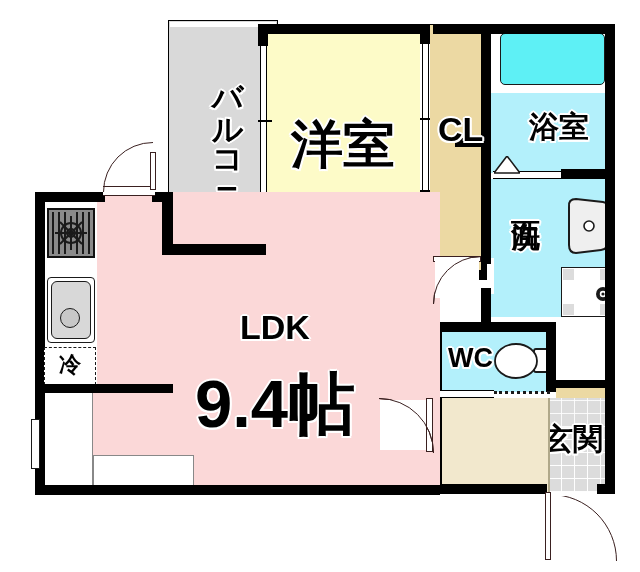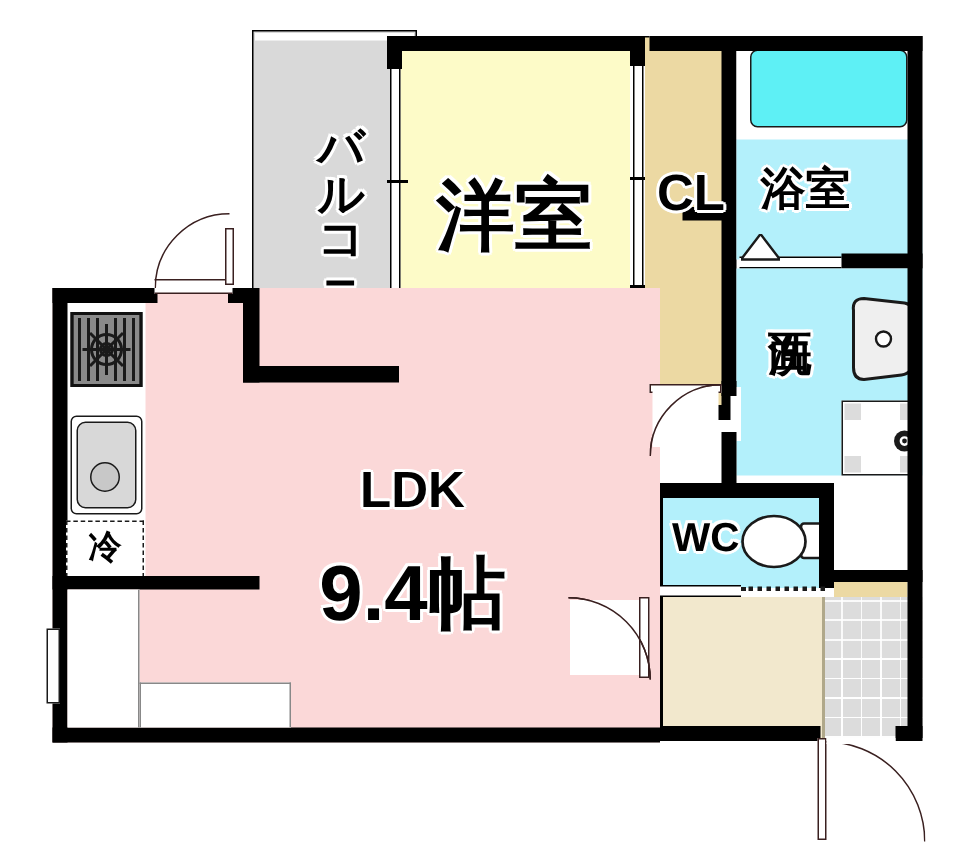--- a/index.html
+++ b/index.html
@@ -99,21 +99,21 @@
 
   <div class="room" style="left:430px; top:25px; width:55px; height:254px; background:#ecd9a3;"></div>
   <div class="wall" style="left:481px; top:24px; width:10px; height:256px;"></div>
   <div class="wall" style="left:455px; top:138px; width:30px; height:9px;"></div>
   <div class="label" style="left:438px; top:112px; width:42px; font-size:34px; text-align:center;">CL</div>
   <div class="wall" style="left:430px; top:270px; width:55px; height:10px;"></div>
 
   <div class="whitebox" style="left:491px; top:25px; width:124px; height:68px; background:#ffffff;"></div>
   <div class="fixture" style="left:500px; top:33px; width:105px; height:52px; background:#5ef0f5; border:1.6px solid #1a1a1a; border-radius:5px;"></div>
   <div class="room" style="left:491px; top:93px; width:124px; height:80px; background:#b3f0fb;"></div>
-  <div class="label" style="left:484px; top:112px; width:106px; font-size:30px;">浴室</div>
+  <div class="label" style="left:506px; top:112px; width:106px; font-size:30px;">浴室</div>
 
   <div class="whitebox" style="left:493px; top:171px; width:68px; height:8px; background:#ffffff; border-top:1px solid #000; border-bottom:1px solid #000;"></div>
   <svg style="position:absolute; left:494px; top:156px; width:26px; height:18px;" viewBox="0 0 26 18">
     <polygon points="13,0 26,17 0,17" fill="#ffffff" stroke="#1a1a1a" stroke-width="1.6"></polygon>
   </svg>
   <div class="wall" style="left:561px; top:169px; width:54px; height:10px;"></div>
 
   <div class="room" style="left:491px; top:179px; width:124px; height:138px; background:#b3f0fb;"></div>
   <div class="label label-vert" style="left:506px; top:198px; width:34px; font-size:29px;">洗面</div>
 
@@ -160,20 +160,21 @@
   <div class="room" style="left:548px; top:398px; width:67px; height:94px; background:#dcdcdc;"></div>
   <div class="room" style="left:548px; top:438px; width:67px; height:54px;
               background:
                 repeating-linear-gradient(0deg, rgba(255,255,255,.85) 0 1px, transparent 1px 13px),
                 repeating-linear-gradient(90deg, rgba(255,255,255,.85) 0 1px, transparent 1px 13px),
                 #dcdcdc;"></div>
   <div class="room" style="left:548px; top:398px; width:67px; height:94px;
               background:
                 repeating-linear-gradient(0deg, rgba(255,255,255,.85) 0 1px, transparent 1px 13px),
                 repeating-linear-gradient(90deg, rgba(255,255,255,.85) 0 1px, transparent 1px 13px);"></div>
+  <div class="label" style="left:528px; top:424px; width:90px; font-size:30px;">玄関</div>
 
   <div class="room" style="left:442px; top:398px; width:108px; height:94px; background:#f2e8cd;"></div>
 
   <div class="wall" style="left:605px; top:320px; width:10px; height:172px;"></div>
 
   <div class="wall" style="left:432px; top:484px; width:115px; height:10px;"></div>
   <div class="wall" style="left:597px; top:484px; width:18px; height:10px;"></div>
 
   <div class="whitebox" style="left:545px; top:492px; width:6px; height:68px; background:#ffffff; border:1.2px solid #3a2020;"></div>
   <div class="arc" style="left:483px; top:494px; width:134px; height:134px; border-radius:50%;
@@ -228,21 +229,21 @@
   <div class="fixture" style="left:44px; top:347px; width:52px; height:38px; background:#ffffff; border:1.5px dashed #1a1a1a;"></div>
   <div class="label nolabelshadow" style="left:44px; top:354px; width:52px; font-size:22px;">冷</div>
 
   <div class="wall" style="left:35px; top:384px; width:138px; height:9px;"></div>
 
   <div class="whitebox" style="left:45px; top:393px; width:48px; height:92px; background:#ffffff; border-right:1.2px solid #888;"></div>
   <div class="whitebox" style="left:93px; top:455px; width:101px; height:30px; background:#ffffff; border:1.2px solid #888; border-bottom:none;"></div>
   <div class="whitebox" style="left:31px; top:419px; width:9px; height:50px; background:#ffffff; border:1.2px solid #1a1a1a;"></div>
 
   <div class="label" style="left:180px; top:310px; width:190px; font-size:34px;">LDK</div>
-  <div class="label" style="left:170px; top:370px; width:210px; font-size:52px;">9.4帖</div>
+  <div class="label" style="left:170px; top:370px; width:210px; font-size:67px;">9.4帖</div>
 
   <div class="wall" style="left:481px; top:254px; width:10px; height:10px;"></div>
   <div class="wall" style="left:481px; top:288px; width:10px; height:34px;"></div>
 
   <div class="whitebox" style="left:433px; top:256px; width:48px; height:6px; background:#ffffff; border:1.2px solid #3a2020;"></div>
   <div class="arc" style="left:433px; top:256px; width:96px; height:96px; border-radius:50%;
               clip-path: polygon(0 0, 50% 0, 50% 50%, 0 50%);"></div>
   <div class="whitebox" style="left:435px; top:258px; width:44px; height:40px; background:#ffffff; border:none;"></div>
   <div class="arc" style="left:433px; top:256px; width:96px; height:96px; border-radius:50%;
               clip-path: polygon(0 0, 50% 0, 50% 50%, 0 50%);"></div>

